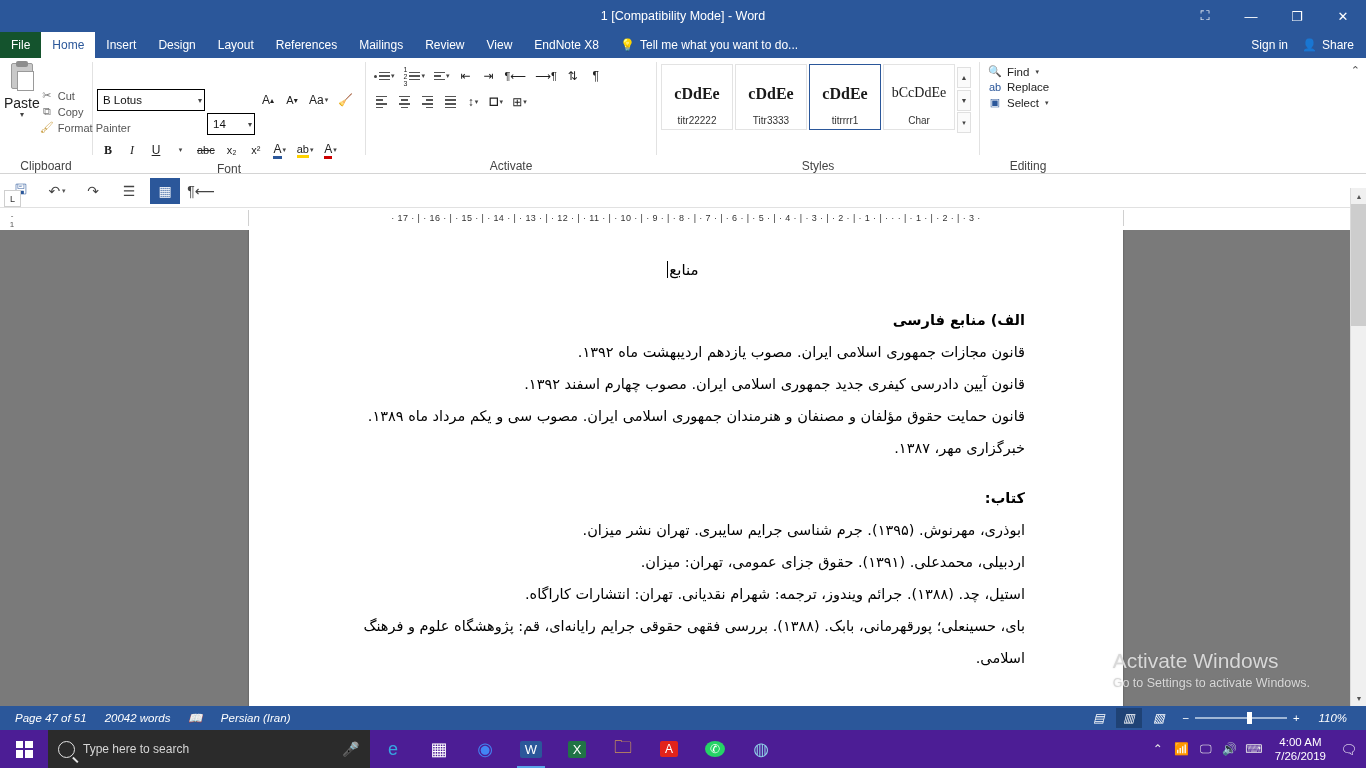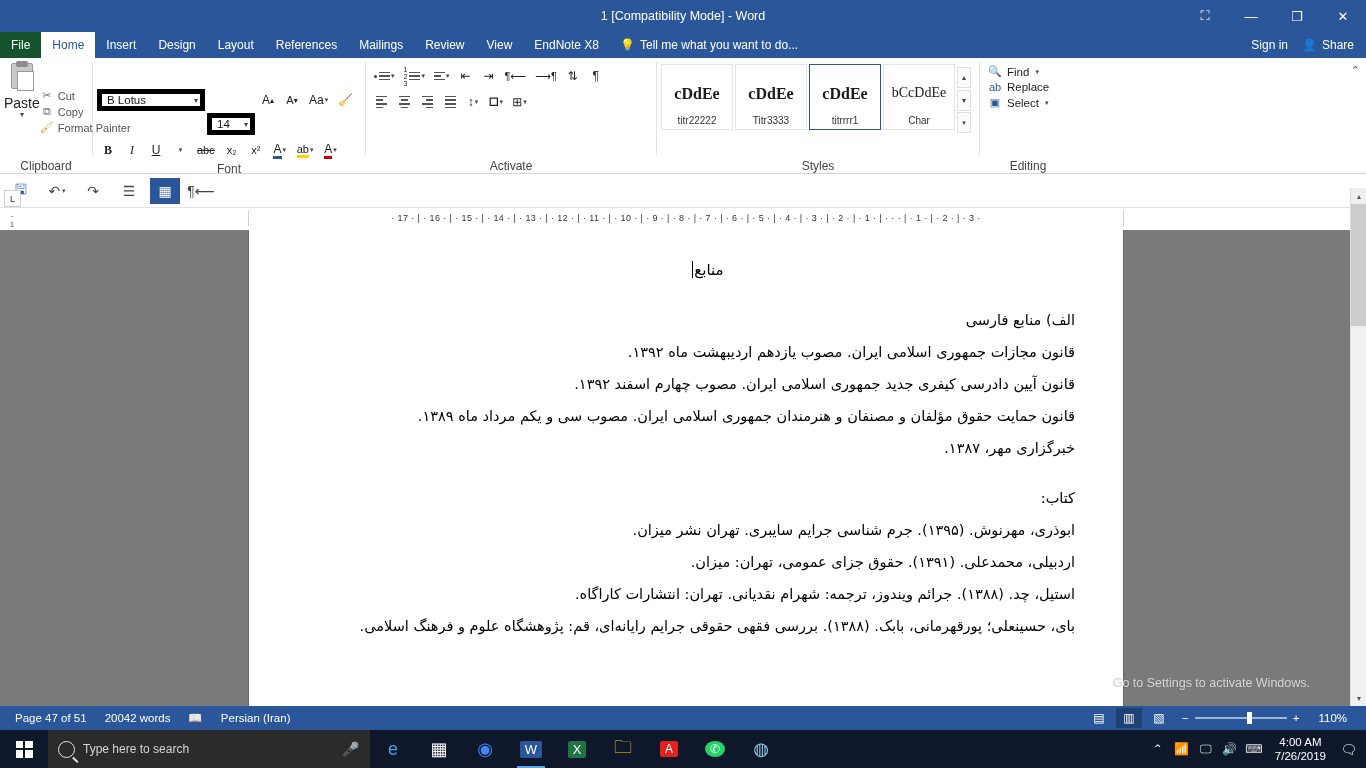--- a/index.html
+++ b/index.html
@@ -69,21 +69,21 @@
   .clip-items { display: flex; flex-direction: column; justify-content: center; gap: 3px; padding-top: 4px; }
   .clip-item { font-size: 11px; color: #555; display: flex; align-items: center; gap: 4px; white-space: nowrap; }
   .clip-item .ico { width: 14px; text-align: center; font-size: 11px; color: #7a7a7a; }
   .fp .ico { color: #c79a3b; }
 
   
   .font-group { width: 272px; }
   .fg-rows { display: flex; flex-direction: column; gap: 4px; padding-top: 4px; width: 100%; }
   .fg-row { display: flex; align-items: center; gap: 2px; }
   .combo {
-    height: 22px; border: 5px solid #000000; background: #fff; display: flex; align-items: center;
+    height: 22px; border: 1px solid #000000; background: #fff; display: flex; align-items: center;
     font-size: 11.5px; padding: 0 2px 0 5px; color: #111;
   }
   .combo .cv { flex: 1; white-space: nowrap; overflow: hidden; }
   .combo .ca { font-size: 8px; color: #444; padding-left: 3px; }
   .combo.fontname { width: 108px; }
   .combo.fontsize { width: 48px; margin-top: 48px; }
   .btn {
     min-width: 22px; height: 22px; display: flex; align-items: center; justify-content: center;
     font-size: 12px; color: #222; padding: 0 3px; border: 1px solid transparent; border-radius: 2px;
   }
@@ -163,74 +163,74 @@
   .vruler span { display: block; }
 
   
   .doc-area {
     position: absolute; left: 0; top: 230px; right: 0; bottom: 62px;
     background: #7a7a7a; overflow: hidden;
   }
   .page {
     position: absolute; left: 249px; top: -22px; width: 874px; height: 520px;
     background: #fff; box-shadow: 0 0 2px rgba(0,0,0,.35);
-    padding: 46px 48px 0 92px;
+    padding: 46px 98px 0 92px;
   }
   .rtl {
     direction: rtl; text-align: right;
     font-family: "DejaVu Sans", sans-serif;
     font-size: 14.5px; color: #000; line-height: 32px;
   }
   .doc-title {
     text-align: center; font-family: "DejaVu Sans", sans-serif; font-size: 15px;
     margin-bottom: 18px; position: relative;
   }
   .caret-bar {
     display: inline-block; width: 1px; height: 17px; background: #000;
     vertical-align: -3px; margin-right: 1px;
   }
-  .heading-b { font-weight: normal; }
+  .heading-b { font-weight: bold; }
   .para { margin: 0; }
   .spacer { height: 18px; }
 
   
   .vscroll {
     position: absolute; right: 0; top: 188px; bottom: 62px; width: 16px;
     background: #f0f0f0; border-left: 1px solid #dcdcdc;
   }
   .vs-btn { width: 16px; height: 16px; display: flex; align-items: center; justify-content: center; font-size: 7px; color: #555; background: #f0f0f0; }
   .vs-btn.bottom { position: absolute; bottom: 0; }
   .vs-thumb { position: absolute; top: 16px; left: 0; width: 16px; height: 122px; background: #cdcdcd; }
 
   
   .statusbar {
     position: absolute; left: 0; right: 0; bottom: 38px; height: 24px;
     background: #2b579a; color: #fff; display: flex; align-items: center;
-    font-size: 11.5px; padding: 0 6px;
+    font-size: 11.5px; padding: 0 6px; font-style: italic;
   }
   .sb-item { padding: 0 9px; white-space: nowrap; display: flex; align-items: center; gap: 5px; }
   .sb-right { margin-left: auto; display: flex; align-items: center; gap: 4px; padding-right: 4px; }
   .view-btn { width: 26px; height: 20px; display: flex; align-items: center; justify-content: center; font-size: 12px; }
   .view-btn.active { background: #1f4275; }
   .zoom-slider { display: flex; align-items: center; gap: 6px; padding: 0 6px; }
   .zs-track { width: 92px; height: 2px; background: #9fb6d6; position: relative; }
   .zs-thumb { position: absolute; left: 52px; top: -5px; width: 5px; height: 12px; background: #fff; }
 
   
   .watermark {
     position: absolute; right: 56px; bottom: 78px; color: #d8d8d8; text-align: left;
     text-shadow: 0 0 2px rgba(0,0,0,.12);
   }
   .wm1 { font-size: 21px; }
   .wm2 { font-size: 12.5px; margin-top: 3px; }
 
   
   .taskbar {
     position: absolute; left: 0; right: 0; bottom: 0; height: 38px;
-    background: #0f172a; display: flex; align-items: center; color: #fff;
+    background: #4c1d95; display: flex; align-items: center; color: #fff;
   }
   .start-btn { width: 48px; height: 38px; display: flex; align-items: center; justify-content: center; }
   .start-sq { width: 17px; height: 17px; display: grid; grid-template-columns: 1fr 1fr; grid-template-rows: 1fr 1fr; gap: 2px; }
   .start-sq i { background: #fff; display: block; }
   .search-box {
     width: 322px; height: 38px; background: #2b2b2b; display: flex; align-items: center; gap: 8px; padding: 0 10px;
   }
   .search-circle { width: 17px; height: 17px; border: 1.6px solid #e4e4e4; border-radius: 50%; position: relative; }
   .search-circle::after { content: ""; position: absolute; right: -5px; bottom: -4px; width: 7px; height: 1.6px; background: #e4e4e4; transform: rotate(45deg); }
   .search-text { font-size: 12px; color: #d6d6d6; }
@@ -576,20 +576,21 @@
   </div>
 </div>
 
 <div class="vscroll">
   <div class="vs-btn">▲</div>
   <div class="vs-thumb"></div>
   <div class="vs-btn bottom">▼</div>
 </div>
 
 <div class="watermark">
+  <div class="wm1">Activate Windows</div>
   <div class="wm2">Go to Settings to activate Windows.</div>
 </div>
 
 <div class="statusbar">
   <div class="sb-item">Page 47 of 51</div>
   <div class="sb-item">20042 words</div>
   <div class="sb-item">📖</div>
   <div class="sb-item">Persian (Iran)</div>
   <div class="sb-right">
     <div class="view-btn">▤</div>

